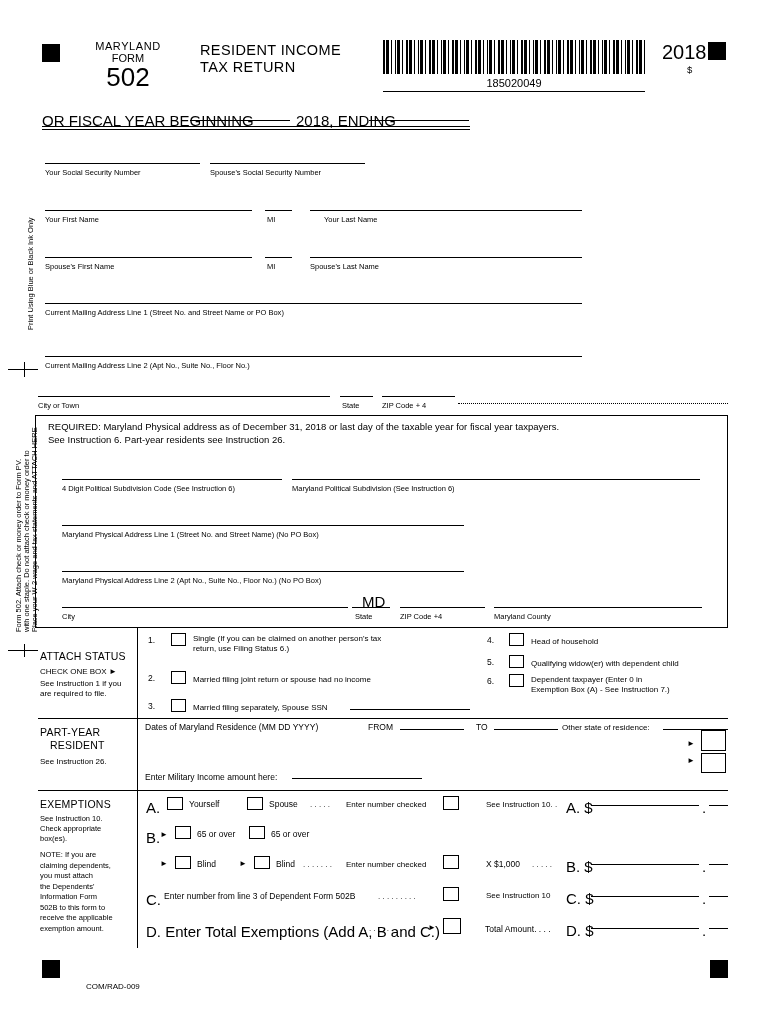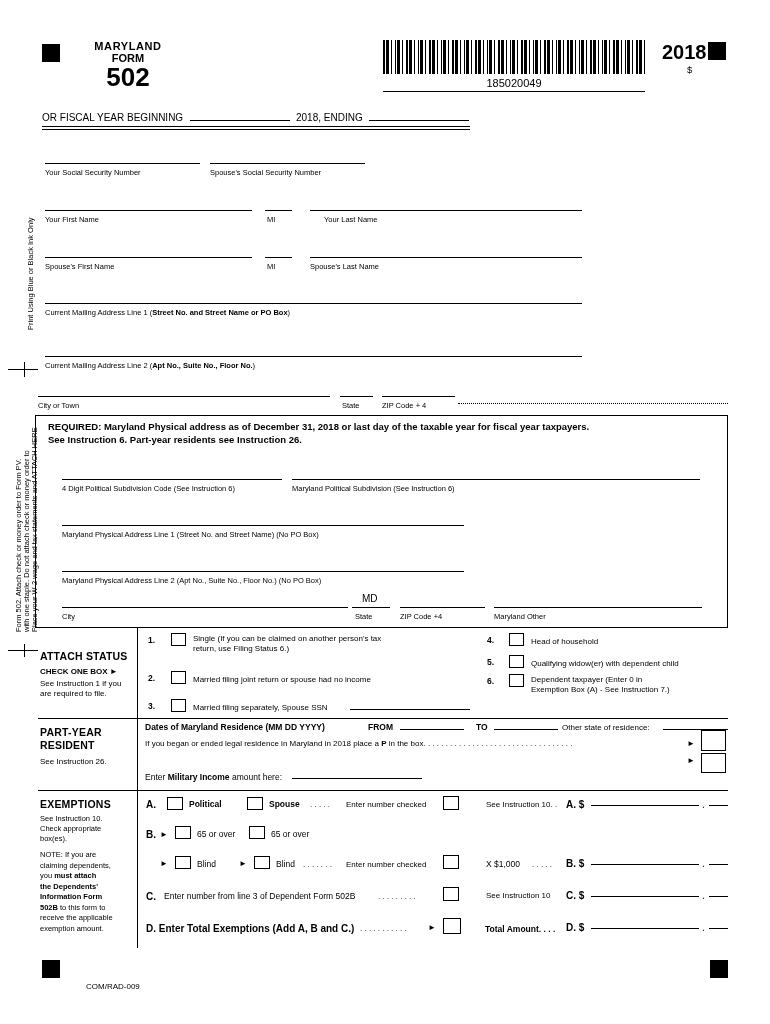--- a/index.html
+++ b/index.html
@@ -1,23 +1,23 @@
 <!DOCTYPE html>
 <html><head>
 <meta charset="utf-8">
 <style>
   *{margin:0;padding:0;box-sizing:border-box}
   body{background:#fff;font-family:"Liberation Sans","DejaVu Sans",sans-serif;color:#000}
   .page{position:relative;width:770px;height:1024px;background:#fff;overflow:hidden}
   .pos{position:absolute}
-  .b{font-weight:700}
+  .b{font-weight:400}
   .lbl{font-size:7.5px}
   .s8{font-size:8px}
   .s85{font-size:8.5px}
-  .s9{font-size:10px}
+  .s9{font-size:15px}
   .s95{font-size:9.5px}
   .s105{font-size:10.5px;letter-spacing:.2px}
   .s11{font-size:11px}
   .s14{font-size:14.5px;letter-spacing:.4px}
   .s15{font-size:20px}
   .s26{font-size:26px}
   .nw{white-space:nowrap}
   .clip{overflow:hidden}
   .blk{display:block}
   .fill{height:13px;border-bottom:1px solid #000}
@@ -33,20 +33,24 @@
 <body>
 
 <div class="page">
 
   <div class="pos sq" style="left:42px;top:44px"></div>
   <div class="pos" style="left:86px;top:40px;width:84px;text-align:center">
     <span class="blk b s11" style="letter-spacing:.6px">MARYLAND</span>
     <span class="blk b s11">FORM</span>
     <span class="blk b s26" style="line-height:1.05">502</span>
   </div>
+  <div class="pos" style="left:200px;top:42px;line-height:1.2">
+    <span class="blk b s14">RESIDENT INCOME</span>
+    <span class="blk b s14">TAX RETURN</span>
+  </div>
   <div class="pos barcode" style="left:383px;top:40px;width:262px;height:34px"></div>
   <div class="pos s11" style="left:383px;top:77px;width:262px;text-align:center">185020049</div>
   <div class="pos hline" style="left:383px;top:91px;width:262px"></div>
   <div class="pos b s15" style="left:662px;top:41px">2018</div>
   <div class="pos s95" style="left:687px;top:64px">$</div>
   <div class="pos sq" style="left:708px;top:42px"></div>
 
   <div class="pos s9" style="left:42px;top:112px">OR FISCAL YEAR BEGINNING</div>
   <div class="pos fill" style="left:190px;top:108px;width:100px"></div>
   <div class="pos s9" style="left:296px;top:112px">2018, ENDING</div>
@@ -110,21 +114,21 @@
   <div class="pos lbl" style="left:62px;top:576px">Maryland Physical Address Line 2 (Apt No., Suite No., Floor No.) (No PO Box)</div>
 
   <div class="pos fill" style="left:62px;top:595px;width:286px"></div>
   <div class="pos s9" style="left:362px;top:593px">MD</div>
   <div class="pos fill" style="left:352px;top:595px;width:38px"></div>
   <div class="pos fill" style="left:400px;top:595px;width:85px"></div>
   <div class="pos fill" style="left:494px;top:595px;width:208px"></div>
   <div class="pos lbl" style="left:62px;top:612px">City</div>
   <div class="pos lbl" style="left:355px;top:612px">State</div>
   <div class="pos lbl" style="left:400px;top:612px">ZIP Code +4</div>
-  <div class="pos lbl" style="left:494px;top:612px">Maryland Other</div>
+  <div class="pos lbl" style="left:494px;top:612px">Maryland County</div>
 
   <div class="pos vline" style="left:137px;top:628px;height:320px"></div>
   <div class="pos hline" style="left:38px;top:718px;width:690px"></div>
   <div class="pos hline" style="left:38px;top:790px;width:690px"></div>
 
   <div class="pos b s105" style="left:40px;top:650px">ATTACH STATUS</div>
   <div class="pos b s8 nw" style="left:40px;top:667px"><span>CHECK ONE BOX</span> <span>►</span></div>
   <div class="pos s8" style="left:40px;top:679px;width:92px;line-height:1.25">See Instruction 1 if you are required to file.</div>
 
   <div class="pos b s85" style="left:148px;top:635px">1.</div>
@@ -152,32 +156,31 @@
       <span class="blk">Dependent taxpayer (Enter 0 in</span>
       <span class="blk">Exemption Box (A) -  See Instruction 7.)</span>
     </div>
 
   <div class="pos b s85" style="left:148px;top:701px">3.</div>
   <div class="pos chk" style="left:171px;top:699px;width:15px;height:13px"></div>
   <div class="pos s8 nw" style="left:193px;top:703px">Married filing separately, Spouse SSN</div>
   <div class="pos fill" style="left:350px;top:697px;width:120px"></div>
 
   <div class="pos b s105" style="left:40px;top:726px">PART-YEAR</div>
-  <div class="pos b s105" style="left:40px;top:739px">RESIDENT</div>
+  <div class="pos b s105" style="left:50px;top:739px">RESIDENT</div>
   <div class="pos s8" style="left:40px;top:757px">See Instruction 26.</div>
 
   <div class="pos b s85 nw" style="left:145px;top:722px">Dates of Maryland Residence (MM DD YYYY)</div>
   <div class="pos b s85" style="left:368px;top:722px">FROM</div>
   <div class="pos fill" style="left:400px;top:717px;width:64px"></div>
   <div class="pos b s85" style="left:476px;top:722px">TO</div>
   <div class="pos fill" style="left:494px;top:717px;width:64px"></div>
   <div class="pos s8 nw" style="left:562px;top:723px">Other state of residence:</div>
   <div class="pos fill" style="left:663px;top:717px;width:65px"></div>
 
-  <div class="pos s8 nw clip" style="left:145px;top:739px;width:538px"><span>If you began or ended legal residence in Maryland in 2018 place a </span><span class="b">P</span><span> in the box. </span><span>. . . . . . . . . . . . . . . . . . . . . . . . . . . . . . . . .</span></div>
   <div class="pos s8" style="left:687px;top:739px">►</div>
   <div class="pos chk" style="left:701px;top:730px;width:25px;height:21px"></div>
 
   <div class="pos s8" style="left:687px;top:756px">►</div>
   <div class="pos chk" style="left:701px;top:753px;width:25px;height:20px"></div>
 
   <div class="pos s85 nw" style="left:145px;top:772px"><span>Enter </span><span class="b">Military Income</span><span> amount here:</span></div>
   <div class="pos fill" style="left:292px;top:766px;width:130px"></div>
 
   <div class="pos b s105" style="left:40px;top:798px">EXEMPTIONS</div>
@@ -192,21 +195,21 @@
     <span class="blk"><span>you </span><span class="b">must attach</span></span>
     <span class="blk b">the Dependents'</span>
     <span class="blk b">Information Form</span>
     <span class="blk"><span class="b">502B</span><span> to this form to</span></span>
     <span class="blk">receive the applicable</span>
     <span class="blk">exemption amount.</span>
   </div>
 
   <div class="pos b s9" style="left:146px;top:799px">A.</div>
   <div class="pos chk" style="left:167px;top:797px;width:16px;height:13px"></div>
-  <div class="pos b s85" style="left:189px;top:799px">Political</div>
+  <div class="pos b s85" style="left:189px;top:799px">Yourself</div>
   <div class="pos chk" style="left:247px;top:797px;width:16px;height:13px"></div>
   <div class="pos b s85" style="left:269px;top:799px">Spouse</div>
   <div class="pos s8" style="left:310px;top:800px">. . . . .</div>
   <div class="pos s8" style="left:346px;top:800px">Enter number checked</div>
   <div class="pos chk" style="left:443px;top:796px;width:16px;height:14px"></div>
   <div class="pos s8 nw" style="left:486px;top:800px">See Instruction 10. .</div>
   <div class="pos b s9" style="left:566px;top:799px">A. $</div>
   <div class="pos fill" style="left:591px;top:793px;width:108px"></div>
   <div class="pos s9" style="left:702px;top:799px">.</div>
   <div class="pos fill" style="left:709px;top:793px;width:19px"></div>

